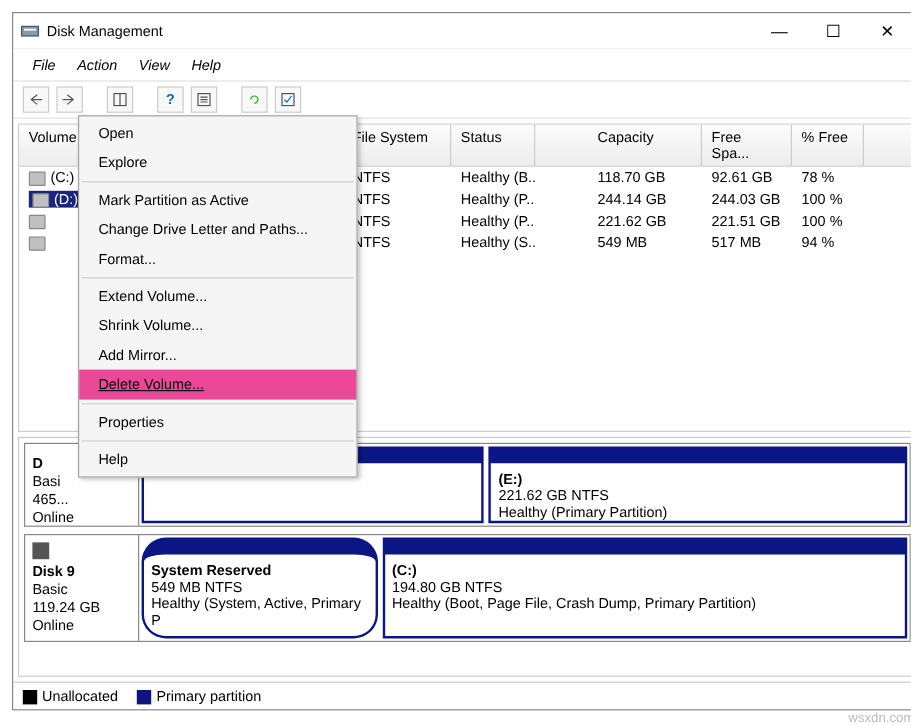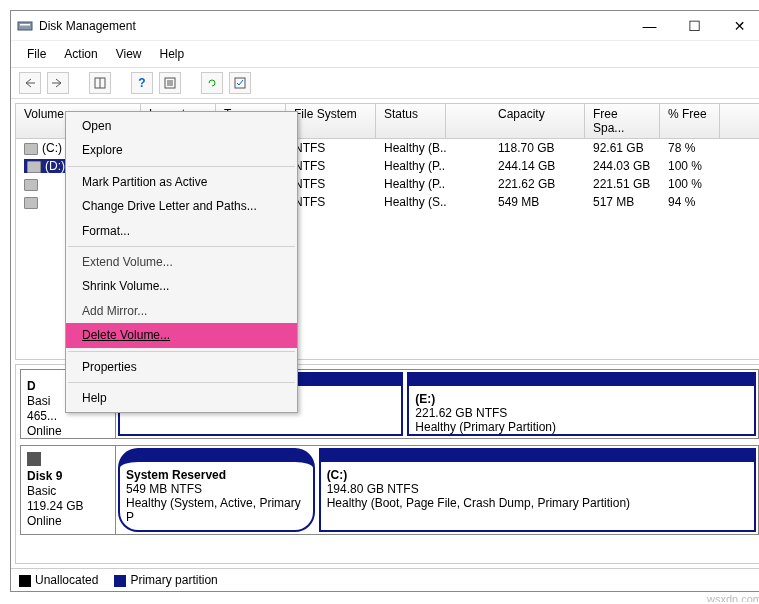--- a/index.html
+++ b/index.html
@@ -3,21 +3,21 @@
 <meta charset="utf-8">
 <style>
   * { box-sizing: border-box; font-family: "Segoe UI", Tahoma, sans-serif; font-size: 12px; }
   body { margin: 0; background: #fff; padding: 10px; }
   .window { width: 759px; height: 582px; border: 1px solid #888; background: #fff; display: flex; flex-direction: column; position: relative; }
   .titlebar { display: flex; align-items: center; height: 30px; padding: 0 6px; border-bottom: 1px solid #eee; }
   .titlebar .title { flex: 1; }
   .titlebar .ctrl { width: 45px; height: 28px; display: flex; align-items: center; justify-content: center; font-size: 14px; }
   .appicon { width: 16px; height: 16px; margin-right: 6px; }
   .menubar { display: flex; gap: 2px; padding: 2px 8px; border-bottom: 1px solid #e0e0e0; }
-  .menubar .mitem { padding: 4px 8px; }
+  .menubar .mitem { padding: 4px 8px; font-style: italic; }
   .toolbar { display: flex; gap: 6px; padding: 4px 8px; border-bottom: 1px solid #e0e0e0; align-items: center; }
   .toolbar .tbtn { width: 22px; height: 22px; border: 1px solid #ccc; display: flex; align-items: center; justify-content: center; background: #f8f8f8; }
   .tbspacer { width: 8px; }
   .volumes { border: 1px solid #ccc; margin: 4px; }
   .volhead { display: flex; background: linear-gradient(#fdfdfd,#ececec); border-bottom: 1px solid #ccc; }
   .volhead .col { padding: 3px 8px; border-right: 1px solid #ccc; }
   .volrows { position: relative; height: 220px; }
   .volrow { display: flex; }
   .volrow .col { padding: 2px 8px; overflow: hidden; white-space: nowrap; }
   .col.c-vol { width: 125px; } .col.c-lay { width: 75px; } .col.c-type { width: 70px; }
@@ -26,23 +26,23 @@
   .vicon { display: inline-block; width: 14px; height: 12px; background: #c0c0c0; border: 1px solid #888; border-radius: 1px; margin-right: 4px; vertical-align: middle; }
   .volrow.sel .c-vol .vicon-wrap { background: #1a237e; color: #fff; display:inline-block; padding:0 3px;}
   .disks { flex:1; overflow:auto; margin: 0 4px 4px 4px; border:1px solid #ccc; padding:4px; }
   .diskrow { display:flex; margin-bottom:6px; border:1px solid #888; }
   .diskinfo { width:95px; padding:6px; border-right:1px solid #888; display:flex; flex-direction:column; gap:1px;}
   .diskicon { width:14px; height:14px; background:#555; display:inline-block; margin-bottom:2px;}
   .diskparts { flex:1; display:flex; }
   .part { border:2px solid #0b1684; border-top-width:14px; margin:2px; padding:6px; overflow:hidden;}
   .legend { border-top:1px solid #ccc; padding:4px 8px; display:flex; gap:16px; align-items:center; font-size:12px;}
   .swatch { width:12px; height:12px; display:inline-block; margin-right:4px; vertical-align:middle;}
-  .ctxmenu { position:absolute; left:54px; top:100px; width:233px; background:#f5f5f5; border:1px solid #a3a3a3; box-shadow:2px 2px 4px rgba(0,0,0,.25); z-index:10; padding:2px 0;}
+  .ctxmenu { position:absolute; left:54px; top:85px; width:233px; background:#f5f5f5; border:1px solid #a3a3a3; box-shadow:2px 2px 4px rgba(0,0,0,.25); z-index:10; padding:2px 0;}
   .ctxitem { padding:5px 16px; line-height:1.2; }
-  .ctxitem.disabled { color:#404040; }
+  .ctxitem.disabled { color:#000000; }
   .ctxitem.hl { background: #ec4899; text-decoration: underline; }
   .ctxsep { height:1px; background:#d0d0d0; margin:3px 2px; }
   .watermark { position:absolute; right:6px; bottom:-14px; color:#bbb; font-size:11px;}
 </style>
 </head>
 <body>
 
 <div class="window">
 
   <div class="titlebar">

